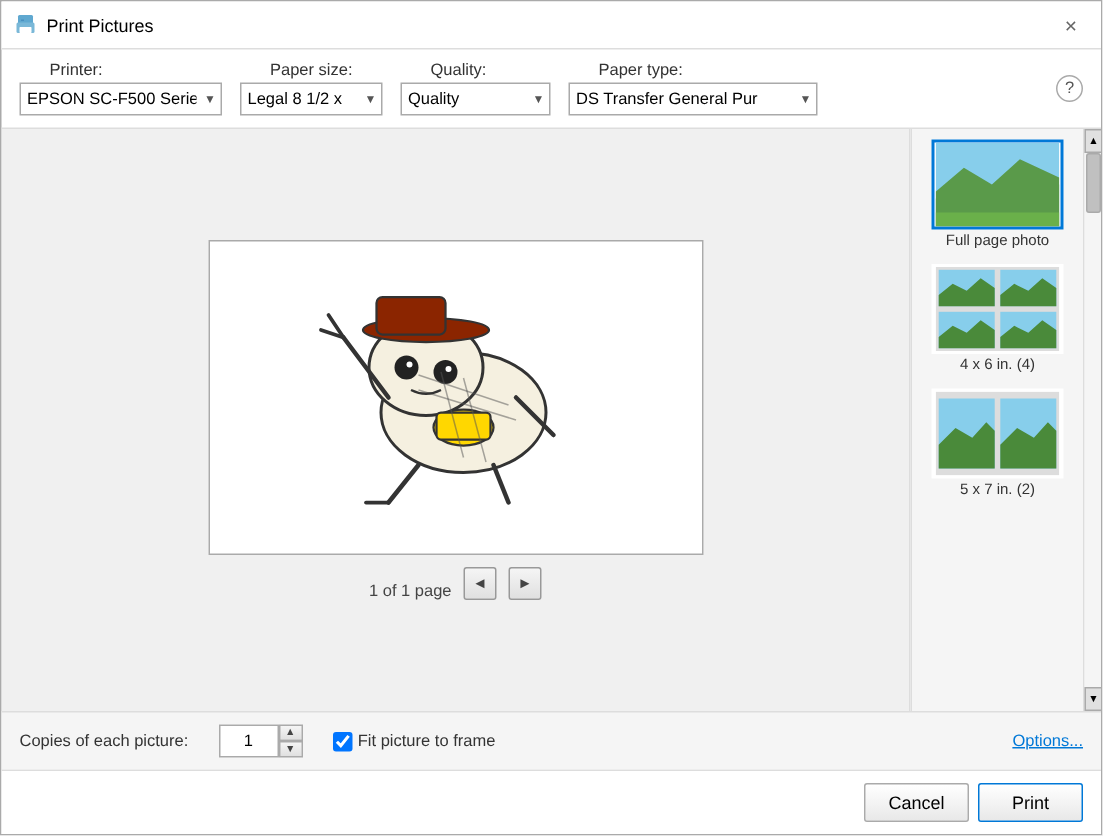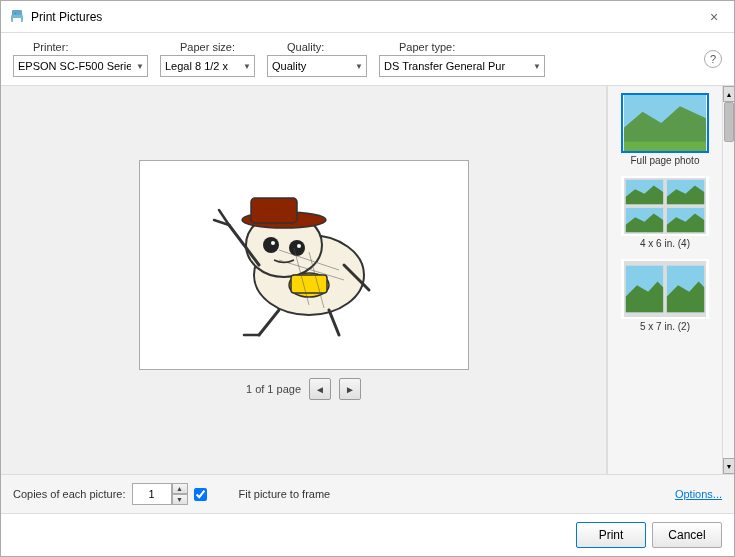--- a/index.html
+++ b/index.html
@@ -161,21 +161,21 @@
       overflow: hidden;
     }
 
     .preview-canvas svg {
       width: 250px;
       height: 190px;
     }
 
     .page-nav {
       display: flex;
-      align-items: center;
+      align-items: flex-end;
       gap: 8px;
       margin-top: 8px;
       font-size: 11px;
       color: #444;
     }
 
     .nav-btn {
       width: 22px;
       height: 22px;
       border: 1px solid #999;
@@ -269,21 +269,21 @@
       border: 1px solid #aaa;
       border-radius: 2px;
     }
 
     .bottom-bar {
       display: flex;
       align-items: center;
       padding: 8px 12px;
       border-top: 1px solid #ddd;
       background: #f5f5f5;
-      gap: 6px;
+      gap: 20px;
     }
 
     .copies-label {
       font-size: 11px;
       color: #333;
     }
 
     .spinner-wrapper {
       display: flex;
       align-items: center;
@@ -326,21 +326,20 @@
 
     .checkbox-group input[type=checkbox] {
       width: 13px;
       height: 13px;
       cursor: pointer;
     }
 
     .checkbox-label {
       font-size: 11px;
       color: #333;
-      margin-left: 28px;
     }
 
     .options-link {
       margin-left: auto;
       font-size: 11px;
       color: #0078d7;
       cursor: pointer;
       text-decoration: underline;
     }
 
@@ -560,17 +559,17 @@
 
     <div class="checkbox-group">
       <input type="checkbox" checked="" id="fitCheck" style="">
       <label class="checkbox-label" for="fitCheck">Fit picture to frame</label>
     </div>
 
     <span class="options-link">Options...</span>
   </div>
 
   <div class="action-bar">
+    <button class="action-btn btn-cancel">Cancel</button>
     <button class="action-btn btn-print">Print</button>
-    <button class="action-btn btn-cancel">Cancel</button>
   </div>
 
 </div>
 
 </body></html>

